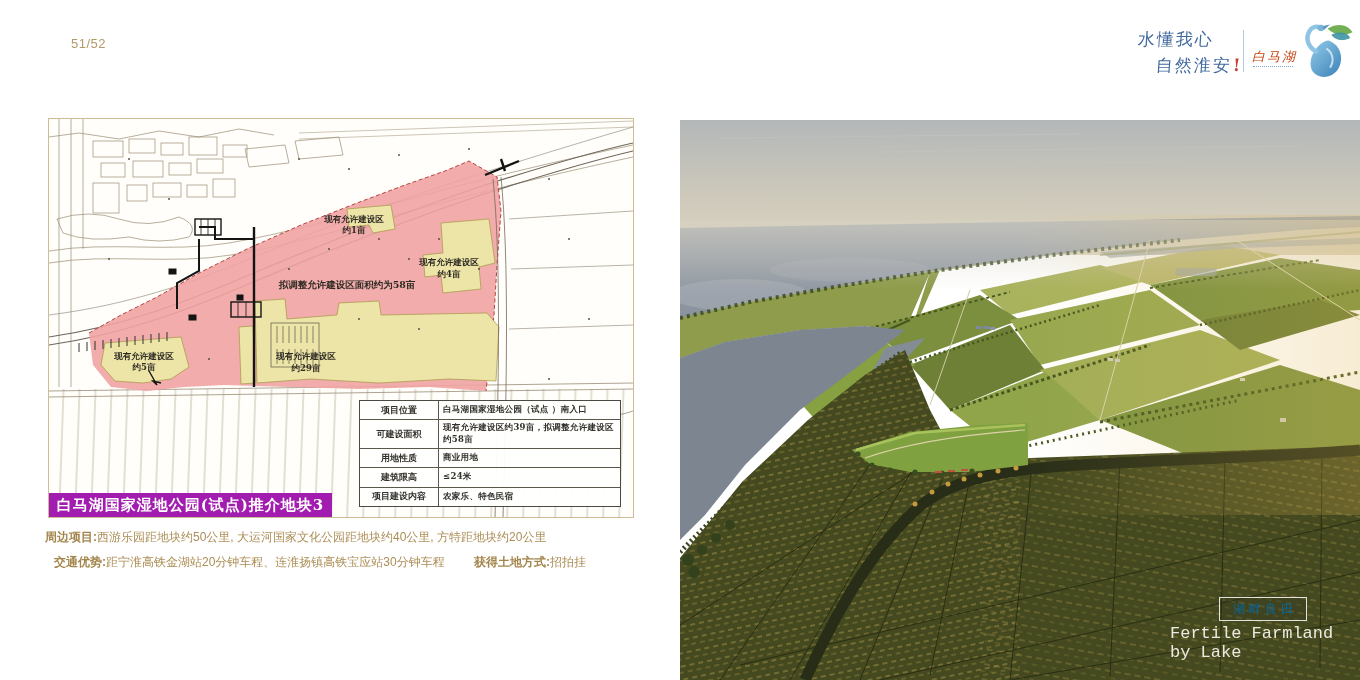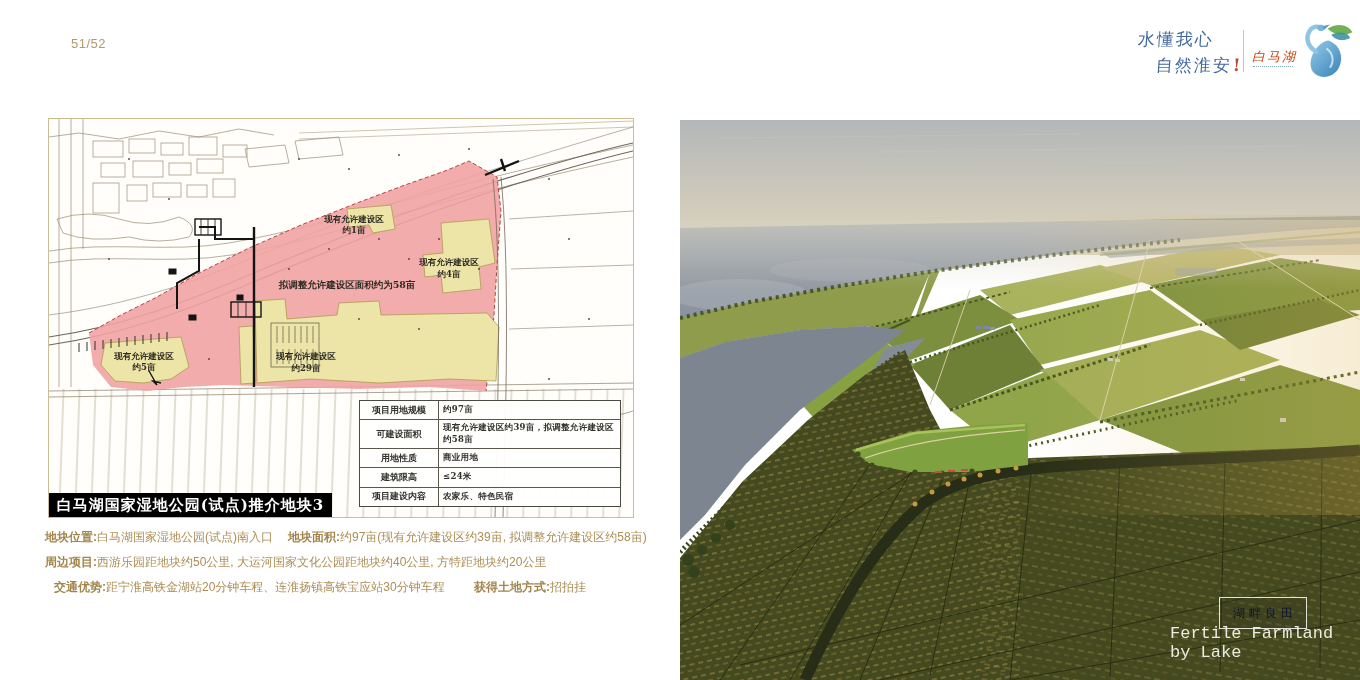--- a/index.html
+++ b/index.html
@@ -23,34 +23,34 @@
   .map-label{font-family:"DejaVu Serif",serif;font-weight:bold;fill:#2e2b24;}
   .map-table{position:absolute;left:310px;top:281px;width:262px;box-sizing:border-box;
              background:rgba(255,255,253,.96);border:1.5px solid #4a4a42;
              font-family:"DejaVu Serif",serif;color:#33312c;}
   .mt-row{display:flex;min-height:18.2px;border-top:1px solid #5a564c;}
   .mt-row:first-child{border-top:none;}
   .mt-label{width:74px;border-right:1px solid #5a564c;display:flex;align-items:center;
             justify-content:center;font-weight:bold;font-size:9px;text-align:center;padding:2px 2px;}
   .mt-value{flex:1;font-size:8.5px;font-weight:bold;display:flex;align-items:center;
             padding:2px 4px;letter-spacing:.3px;}
-  .map-banner{position:absolute;left:0;bottom:0;width:283px;height:24px;background:#000000;
+  .map-banner{position:absolute;left:0;bottom:0;width:283px;height:24px;background:#a21caf;
               color:#ffffff;display:flex;align-items:center;justify-content:center;
               font-size:15px;font-weight:bold;font-family:"DejaVu Serif",serif;letter-spacing:1px;}
   
   .details{position:absolute;left:45px;top:529px;width:620px;color:#ac8d55;font-size:12px;}
   .dline{position:relative;height:25px;}
   .dseg{position:absolute;top:0;white-space:nowrap;}
   .dlabel{font-weight:bold;color:#a3854b;}
   
   .photo{position:absolute;left:680px;top:120px;width:680px;height:560px;overflow:hidden;}
   .photo-svg{position:absolute;left:0;top:0;width:680px;height:560px;}
-  .photo-caption-box{position:absolute;left:539px;top:477px;width:88px;height:32px;box-sizing:border-box;
+  .photo-caption-box{position:absolute;left:539px;top:477px;width:88px;height:24px;box-sizing:border-box;
              border:1px solid rgba(255,255,255,.85);background:rgba(50,55,35,.28);
-             color:#0f172a;font-family:"DejaVu Serif",serif;font-size:12px;letter-spacing:4px;
+             color:#0369a1;font-family:"DejaVu Serif",serif;font-size:12px;letter-spacing:4px;
              display:flex;align-items:center;justify-content:center;padding-left:4px;}
   .photo-caption-en{position:absolute;left:490px;top:504px;width:186px;text-align:left;
              color:#eceadf;font-family:Liberation Mono, monospace;font-size:17px;}
 </style>
 </head>
 <body>
 
 <div class="page">
 
   <div class="page-num">51/52</div>
@@ -196,22 +196,22 @@
         <text class="map-label" x="298" y="169" font-size="9.5">拟调整允许建设区面积约为58亩</text>
         <text class="map-label" x="95" y="240" font-size="8.5">现有允许建设区</text>
         <text class="map-label" x="95" y="251" font-size="8.5">约5亩</text>
         <text class="map-label" x="257" y="240" font-size="8.5">现有允许建设区</text>
         <text class="map-label" x="257" y="252" font-size="8.5">约29亩</text>
       </g>
     </svg>
 
     <div class="map-table">
       <div class="mt-row">
-        <div class="mt-label">项目用地规模</div>
-        <div class="mt-value">约97亩</div>
+        <div class="mt-label">项目位置</div>
+        <div class="mt-value">白马湖国家湿地公园（试点 ）南入口</div>
       </div>
       <div class="mt-row">
         <div class="mt-label">可建设面积</div>
         <div class="mt-value">现有允许建设区约39亩，拟调整允许建设区约58亩</div>
       </div>
       <div class="mt-row">
         <div class="mt-label">用地性质</div>
         <div class="mt-value">商业用地</div>
       </div>
       <div class="mt-row">
@@ -221,24 +221,20 @@
       <div class="mt-row">
         <div class="mt-label">项目建设内容</div>
         <div class="mt-value">农家乐、特色民宿</div>
       </div>
     </div>
 
     <div class="map-banner">白马湖国家湿地公园(试点)推介地块3</div>
   </div>
 
   <div class="details">
-    <div class="dline">
-      <span class="dseg" style="left:0"><span class="dlabel">地块位置:</span><span>白马湖国家湿地公园(试点)南入口</span></span>
-      <span class="dseg" style="left:243px"><span class="dlabel">地块面积:</span><span>约97亩(现有允许建设区约39亩, 拟调整允许建设区约58亩)</span></span>
-    </div>
     <div class="dline">
       <span class="dseg" style="left:0"><span class="dlabel">周边项目:</span><span>西游乐园距地块约50公里, 大运河国家文化公园距地块约40公里, 方特距地块约20公里</span></span>
     </div>
     <div class="dline">
       <span class="dseg" style="left:9px"><span class="dlabel">交通优势:</span><span>距宁淮高铁金湖站20分钟车程、连淮扬镇高铁宝应站30分钟车程</span></span>
       <span class="dseg" style="left:429px"><span class="dlabel">获得土地方式:</span><span>招拍挂</span></span>
     </div>
   </div>
 
   <div class="photo">

